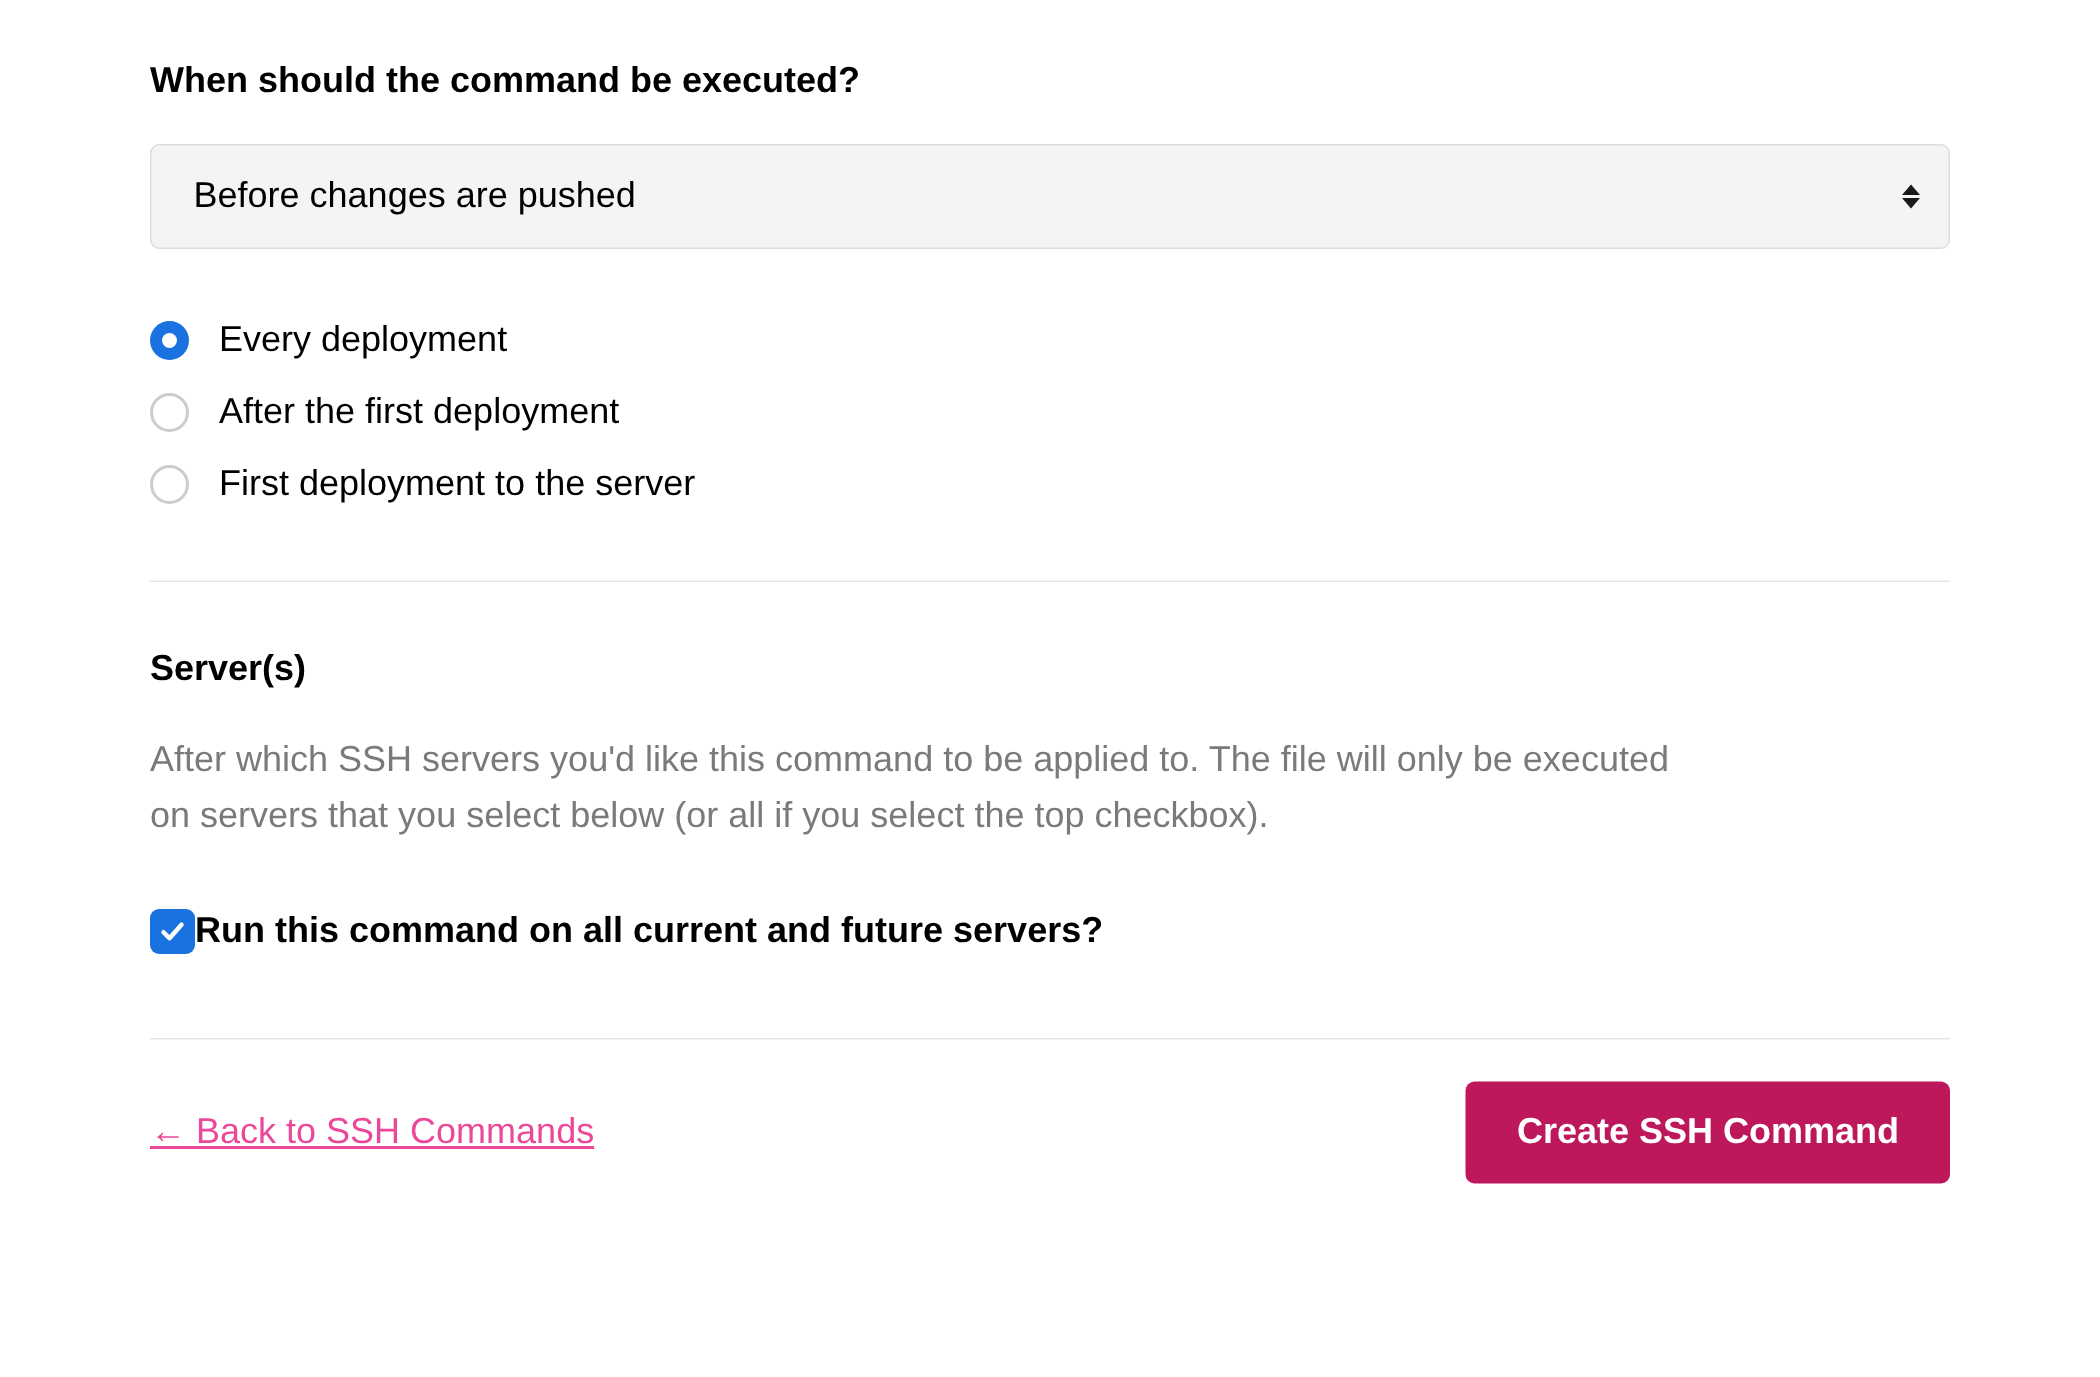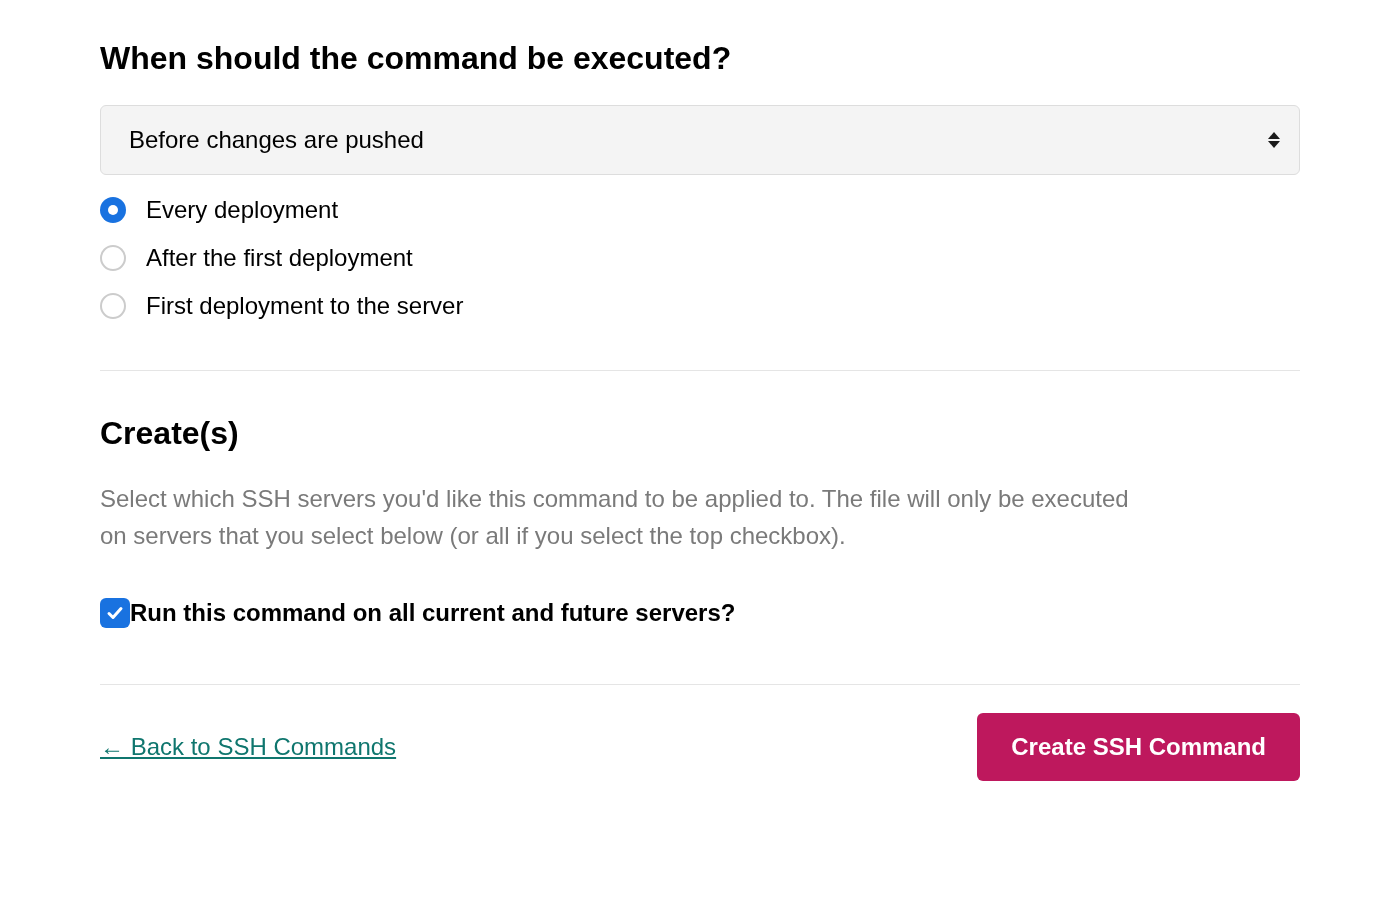--- a/index.html
+++ b/index.html
@@ -7,29 +7,29 @@
       padding: 0;
       box-sizing: border-box;
     }
     body {
       font-family: -apple-system, BlinkMacSystemFont, "Segoe UI", Helvetica, Arial, sans-serif;
       background: #ffffff;
       padding: 40px 100px;
       color: #000000;
     }
     .section-heading {
-      font-size: 32px;
+      font-size: 24px;
       font-weight: 700;
       margin-bottom: 28px;
       color: #000000;
     }
     .select-wrapper {
       position: relative;
       width: 100%;
-      margin-bottom: 21px;
+      margin-bottom: 47px;
     }
     .select-box {
       width: 100%;
       background: #f4f4f4;
       border: 1px solid #dddddd;
       border-radius: 6px;
       padding: 20px 28px;
       font-size: 24px;
       color: #000000;
       appearance: none;
@@ -138,21 +138,21 @@
       border-top: 1px solid #e5e5e5;
       margin-bottom: 28px;
     }
     .footer {
       display: flex;
       justify-content: space-between;
       align-items: center;
     }
     .back-link {
       font-size: 24px;
-      color: #0f766e;
+      color: #ec4899;
       text-decoration: underline;
       cursor: pointer;
     }
     .primary-button {
       background: #be185d;
       color: #ffffff;
       border: none;
       border-radius: 6px;
       padding: 20px 34px;
       font-size: 24px;
@@ -183,23 +183,23 @@
     <span class="radio-label">After the first deployment</span>
   </label>
   <label class="radio-option">
     <span class="radio-circle"></span>
     <span class="radio-label">First deployment to the server</span>
   </label>
 </div>
 
 <hr class="divider">
 
-<h2 class="section-heading">Create(s)</h2>
-
-<p class="description">Select which SSH servers you'd like this command to be applied to. The file will only be executed on servers that you select below (or all if you select the top checkbox).</p>
+<h2 class="section-heading">Server(s)</h2>
+
+<p class="description">After which SSH servers you'd like this command to be applied to. The file will only be executed on servers that you select below (or all if you select the top checkbox).</p>
 
 <label class="checkbox-row">
   <span class="checkbox-box">
     <svg width="18" height="18" viewBox="0 0 18 18" fill="none">
       <path d="M3 9.5L7 13.5L15 4.5" stroke="#ffffff" stroke-width="3" stroke-linecap="round" stroke-linejoin="round"></path>
     </svg>
   </span>
   <span class="checkbox-label">Run this command on all current and future servers?</span>
 </label>
 

